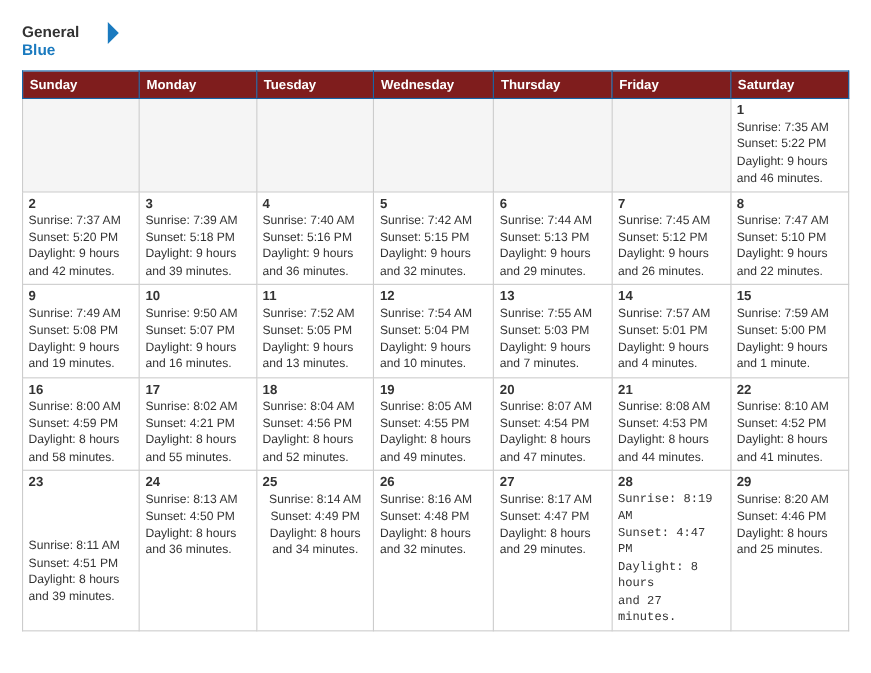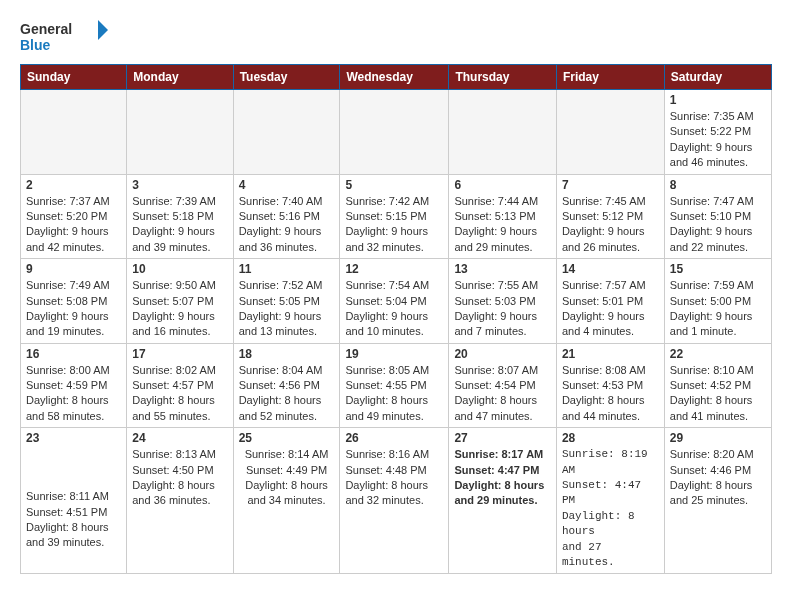--- a/index.html
+++ b/index.html
@@ -235,21 +235,21 @@
           <td>
             <span class="day-number">16</span>
             <div class="day-info" style="white-space: pre-line;">Sunrise: 8:00 AM
 Sunset: 4:59 PM
 Daylight: 8 hours
 and 58 minutes.</div>
           </td>
           <td>
             <span class="day-number">17</span>
             <div class="day-info" style="white-space: pre-line;">Sunrise: 8:02 AM
-Sunset: 4:57 PM
+Sunset: 4:21 PM
 Daylight: 8 hours
 and 55 minutes.</div>
           </td>
           <td>
             <span class="day-number">18</span>
             <div class="day-info" style="white-space: pre-line;">Sunrise: 8:04 AM
 Sunset: 4:56 PM
 Daylight: 8 hours
 and 52 minutes.</div>
           </td>
@@ -306,21 +306,21 @@
           </td>
           <td>
             <span class="day-number">26</span>
             <div class="day-info" style="white-space: pre-line;">Sunrise: 8:16 AM
 Sunset: 4:48 PM
 Daylight: 8 hours
 and 32 minutes.</div>
           </td>
           <td>
             <span class="day-number">27</span>
-            <div class="day-info" style="white-space: pre-line; font-weight: bold;">Sunrise: 8:17 AM
+            <div class="day-info" style="white-space: pre-line;">Sunrise: 8:17 AM
 Sunset: 4:47 PM
 Daylight: 8 hours
 and 29 minutes.</div>
           </td>
           <td>
             <span class="day-number">28</span>
             <div class="day-info" style="white-space: pre-line; font-family: Liberation Mono, monospace;">Sunrise: 8:19 AM
 Sunset: 4:47 PM
 Daylight: 8 hours
 and 27 minutes.</div>

